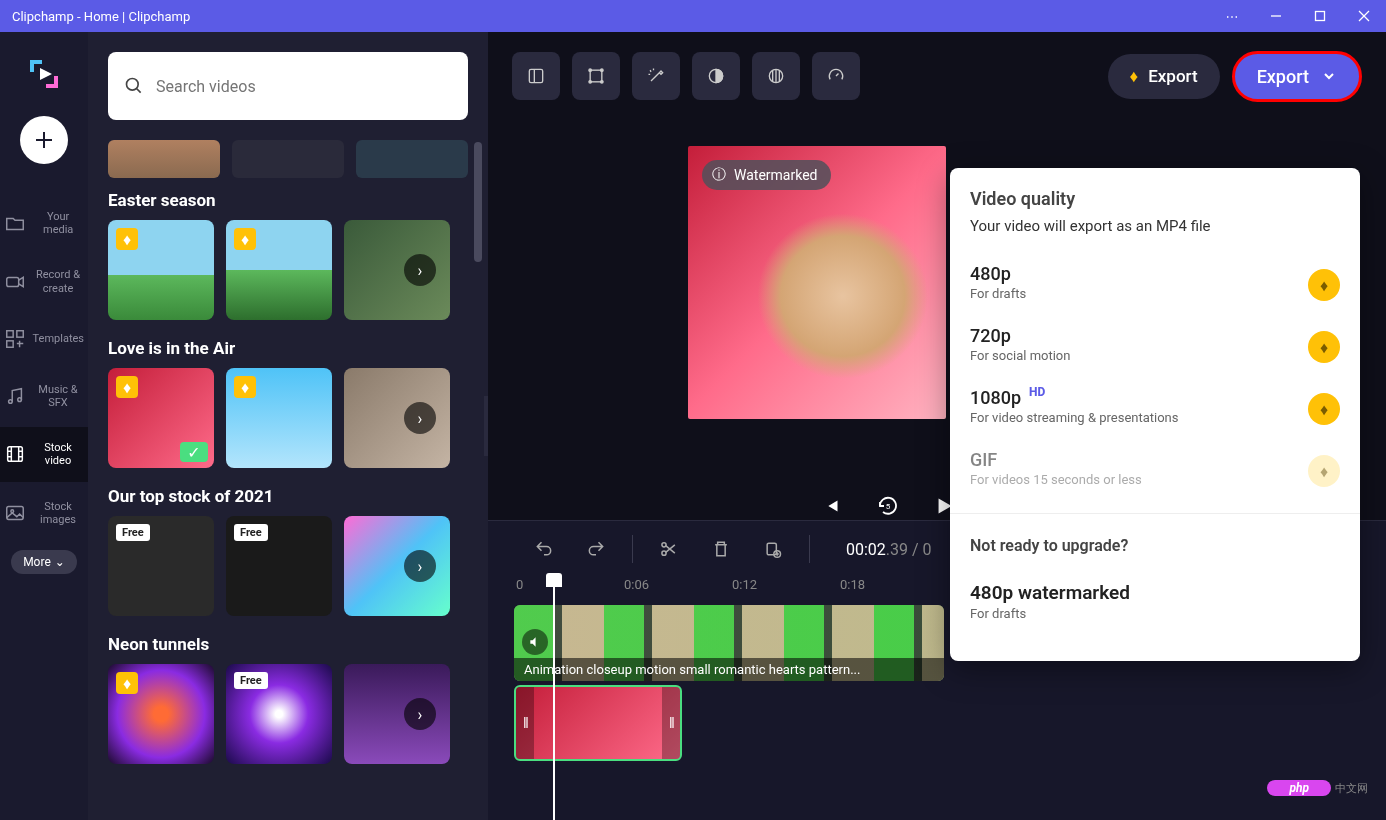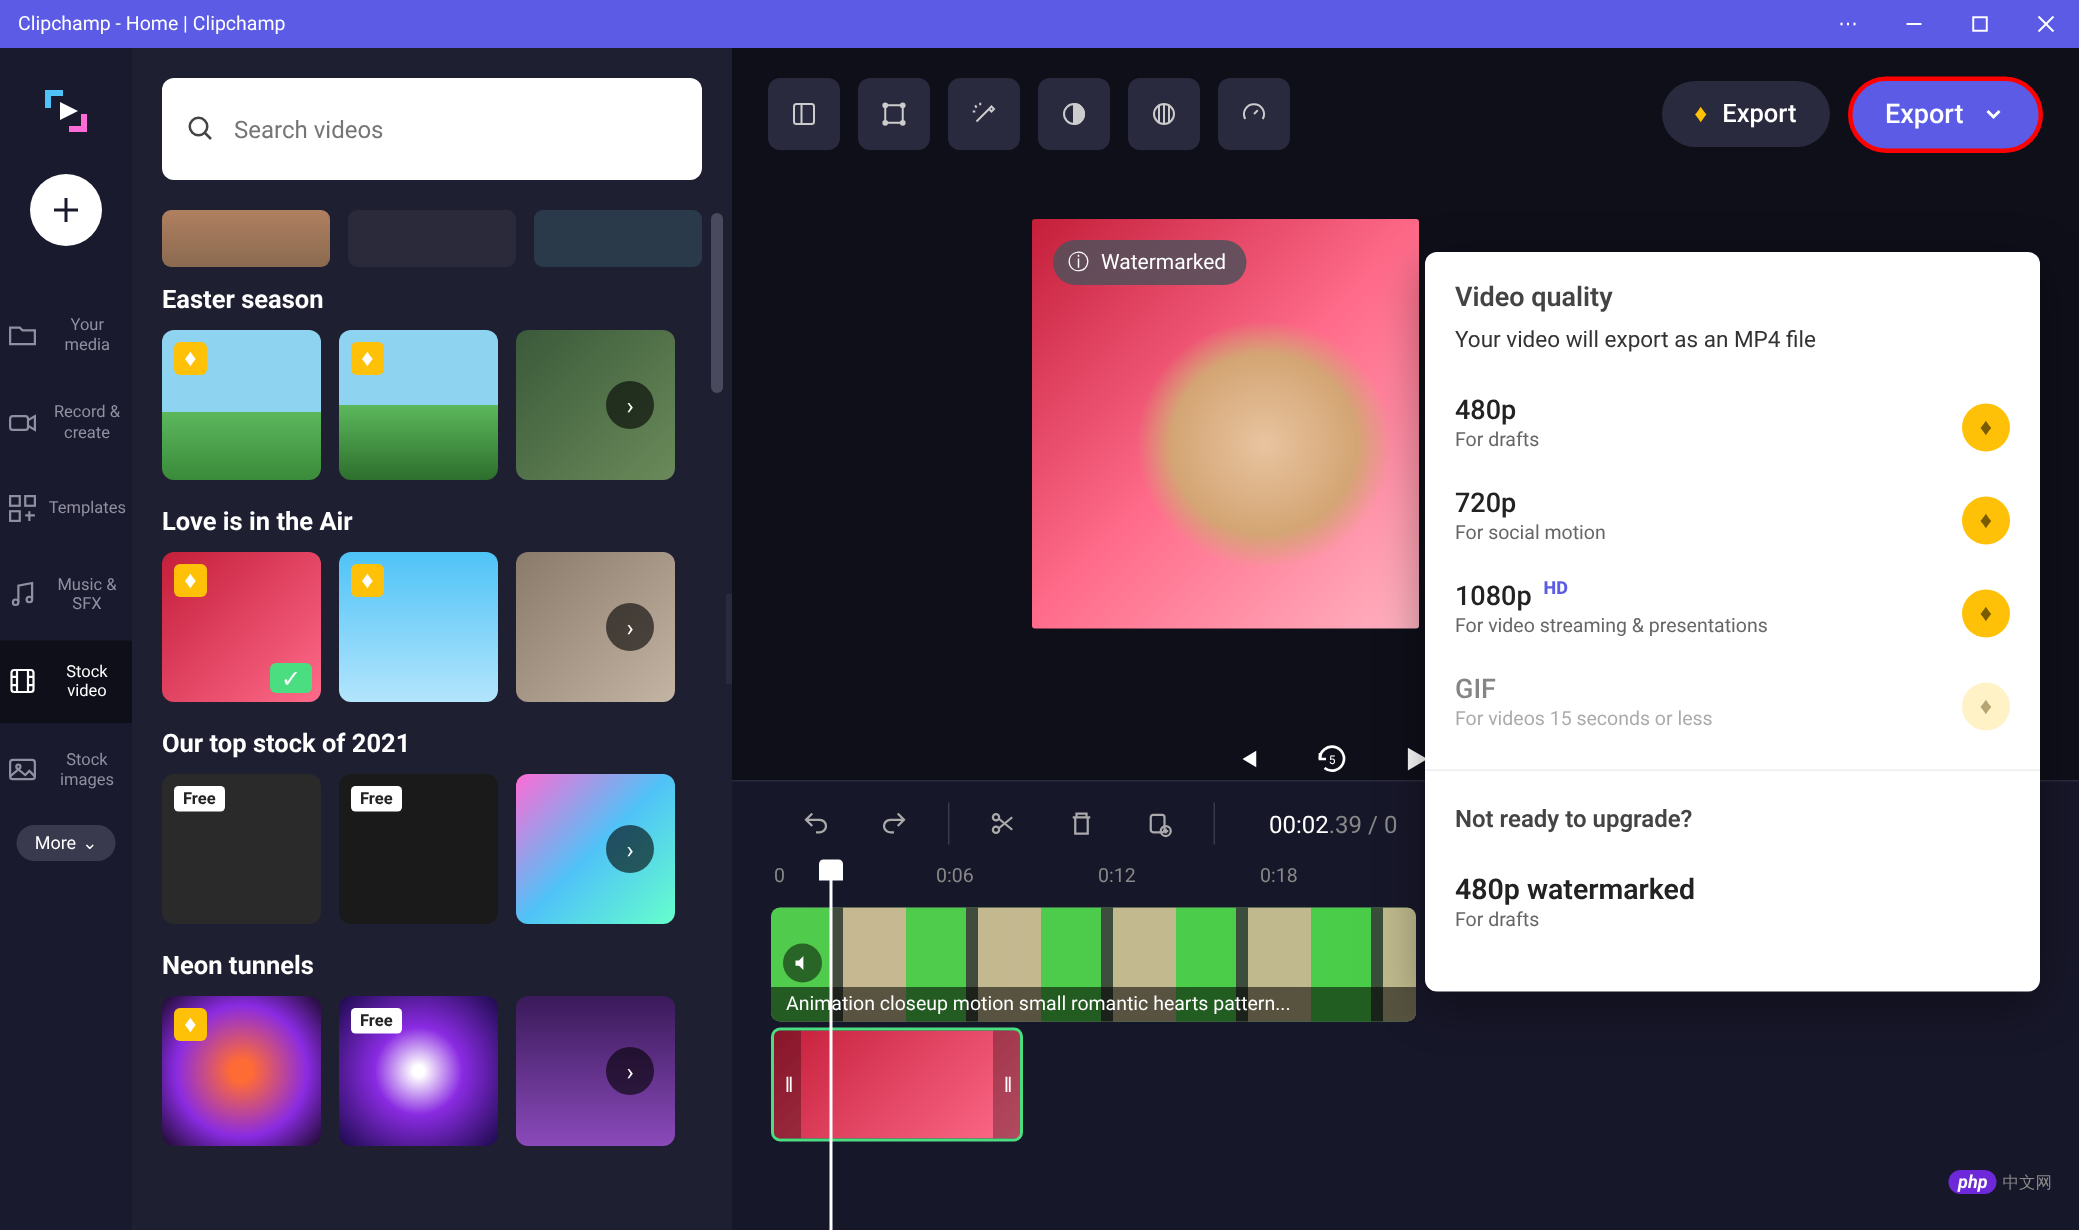--- a/index.html
+++ b/index.html
@@ -83,21 +83,21 @@
 .diamond-chip { width: 32px; height: 32px; background: #ffc107; border-radius: 50%; display: flex; align-items: center; justify-content: center; color: #7a5c00; }
 .diamond-chip.disabled { background: #ffe89a; }
 .quality-option.disabled { opacity: 0.55; }
 .export-divider { height: 1px; background: #eee; margin: 14px 0; }
 .upgrade-section { padding: 8px 20px; }
 .upgrade-section .q { font-size: 16px; font-weight: 600; color: #444; margin-bottom: 14px; }
 .upgrade-section .wm-label { font-size: 19px; font-weight: 600; }
 .upgrade-section .wm-desc { font-size: 13px; color: #666; margin-top: 2px; }
 
 .php-watermark { position:absolute; right: 18px; bottom: 24px; color:#888; font-size:11px; display:flex; align-items:center; gap:4px; }
-.php-logo { background:#6d28d9; color:#fff; font-weight:bold; font-style:italic; padding: 1px 6px; border-radius: 8px; font-size: 12px; }
+.php-logo { background:#d946ef; color:#fff; font-weight:bold; font-style:italic; padding: 1px 22px; border-radius: 8px; font-size: 12px; }
 
 
 .bg-bunny { background: linear-gradient(#8ed4f0 0%, #8ed4f0 55%, #5cb85c 55%, #3a8a3a); }
 .bg-grass { background: linear-gradient(#8ed4f0 0%, #8ed4f0 50%, #5cb85c 50%, #2d6e2d); }
 .bg-garden { background: linear-gradient(135deg, #3a5a3a, #6b8a5a); }
 .bg-hearts { background: linear-gradient(135deg, #c41e3a, #ff6b8a); }
 .bg-sky { background: linear-gradient(#4fc3f7, #b3e5fc); }
 .bg-couple { background: linear-gradient(135deg, #8a7a6a, #c4b4a4); }
 .bg-sub1 { background: #2a2a2a; }
 .bg-sub2 { background: #1a1a1a; }

